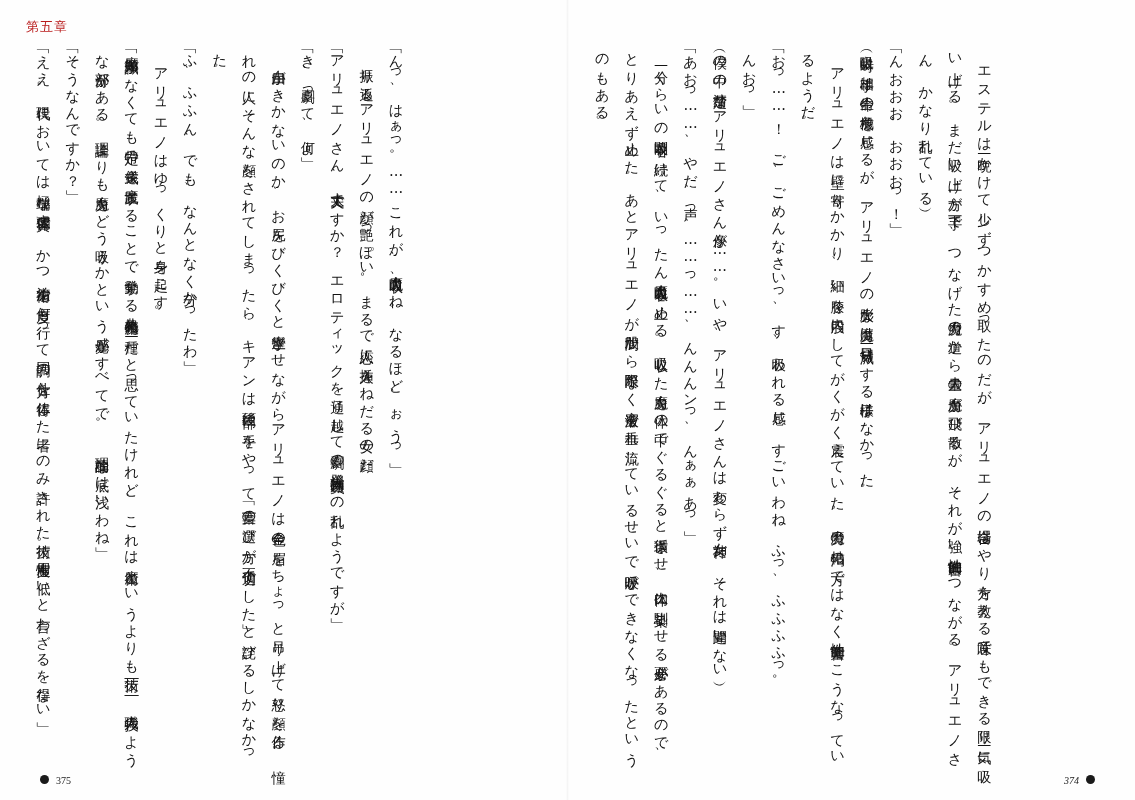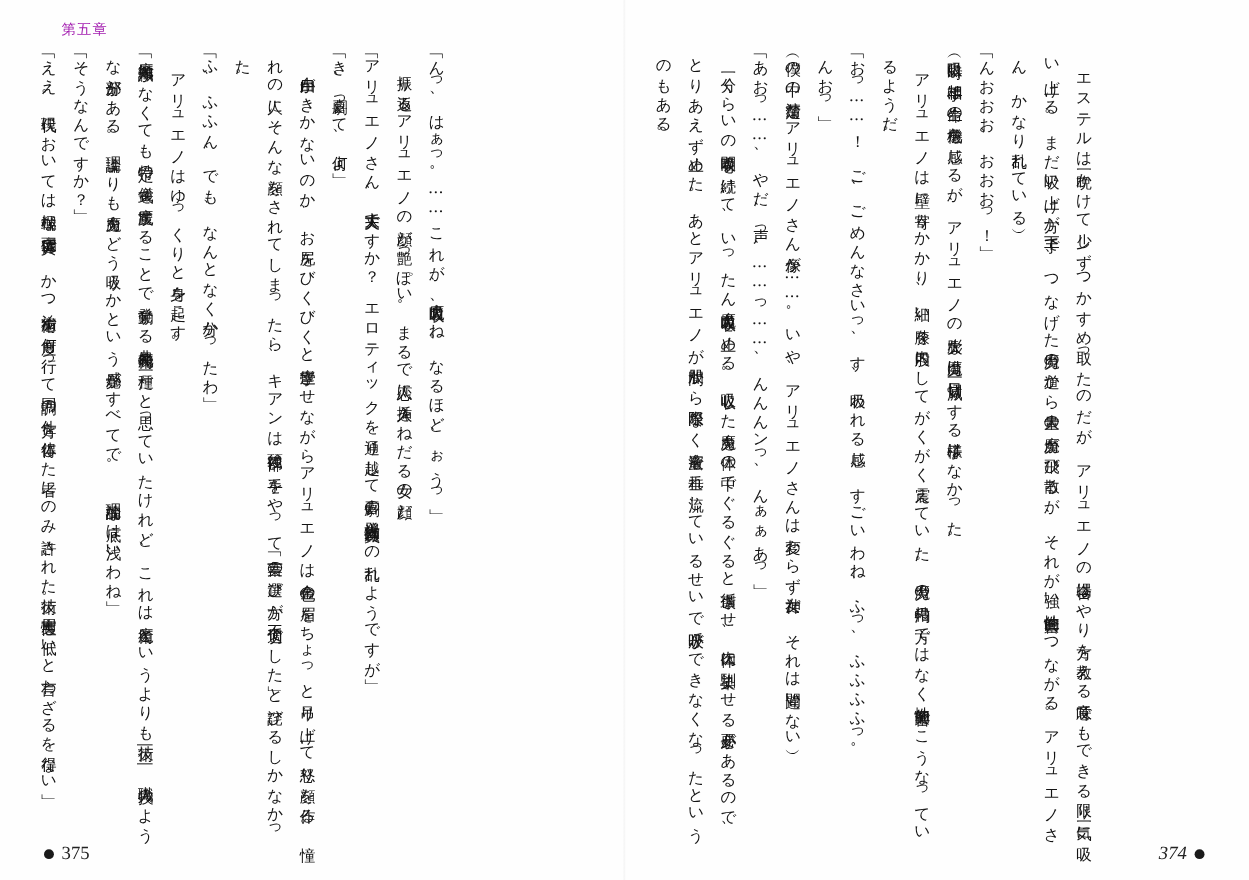--- a/index.html
+++ b/index.html
@@ -19,35 +19,34 @@
     width: 1135px;
     height: 800px;
     background: #fefefe;
     box-sizing: border-box;
   }
 
   
   .chapter-header {
     position: absolute;
     top: 18px;
-    left: 56px;
+    left: 26px;
     font-size: 13px;
     letter-spacing: 1px;
-    color: #a21caf;
+    color: #b91c1c;
     font-family: "Liberation Serif", "DejaVu Serif", serif;
   }
 
   
   .folio {
     position: absolute;
     bottom: 14px;
-    font-size: 17px;
+    font-size: 10px;
     color: #222;
     display: flex;
-    align-items: center;
     gap: 7px;
   }
   .folio.left {
     left: 40px;
   }
   .folio.right {
     right: 40px;
     font-style: italic;
   }
   .folio .dot {

